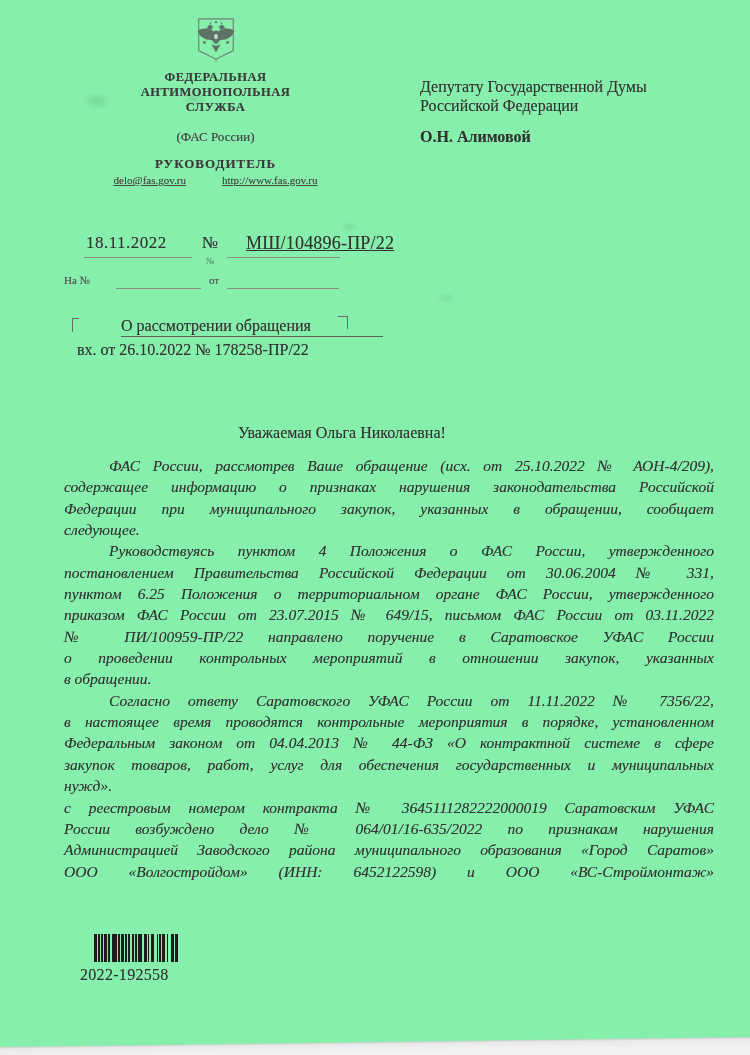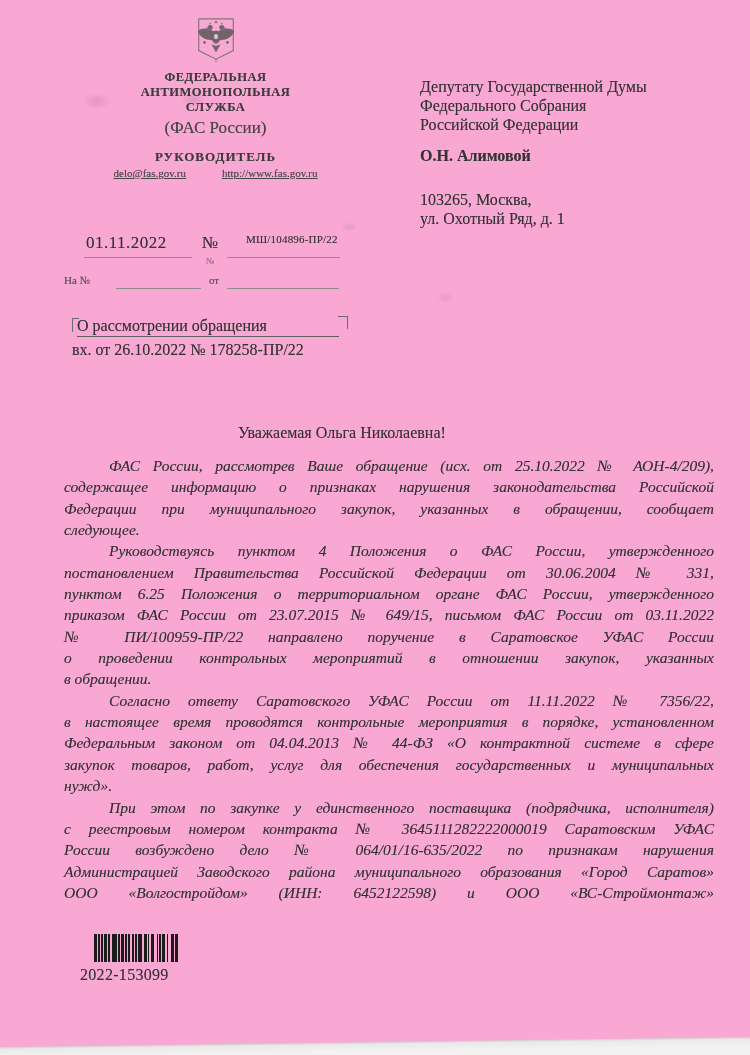--- a/index.html
+++ b/index.html
@@ -1,51 +1,51 @@
 <!DOCTYPE html>
 <html><head>
 <meta charset="utf-8">
 <style>
   html,body{margin:0;padding:0;background:#ffffff;}
   .page{
     position:relative;width:750px;height:1055px;overflow:hidden;
-    background:#f9a8d4;color:#333;
+    background:#86efac;color:#333;
     font-family:"Liberation Serif","DejaVu Serif",serif;
     text-shadow:0 0 .5px rgba(50,50,50,.45);
   }
   
   .letterhead{position:absolute;left:48px;top:16px;width:335px;text-align:center;}
   .emblem{display:block;margin:0 auto;filter:blur(.4px);opacity:.82;}
   .org{font-weight:bold;font-size:12.5px;line-height:15px;letter-spacing:.5px;margin-top:6px;color:#3c3c3c;}
-  .org-short{font-size:17px;margin-top:3px;color:#444;}
+  .org-short{font-size:13px;margin-top:14px;color:#444;}
   .position{font-weight:bold;font-size:13px;letter-spacing:1px;margin-top:11px;color:#3c3c3c;}
   .addr{font-size:11px;line-height:13.5px;margin-top:23px;color:#474747;}
   .links{font-size:11px;margin-top:2px;display:flex;justify-content:center;gap:36px;color:#474747;}
   .links span{text-decoration:underline;}
   
   .abs{position:absolute;}
   .ref-date{left:86px;top:233px;font-size:17px;letter-spacing:.5px;}
   .ref-no-sign{left:202px;top:233px;font-size:17px;}
   .ref-no-ghost{left:206px;top:256px;font-size:9px;opacity:.5;}
-  .ref-number{left:246px;top:233px;font-size:11px;letter-spacing:.2px;}
+  .ref-number{left:246px;top:233px;font-size:18px;letter-spacing:.2px;text-decoration:underline;}
   .rule{border-top:1px solid #8c8c8c;height:0;}
   .rule-date{left:84px;top:257px;width:108px;}
   .rule-number{left:227px;top:257px;width:113px;}
   .na-label{left:64px;top:274px;font-size:11px;color:#555;}
   .na-ot{left:209px;top:274px;font-size:11px;color:#555;}
   .rule-na1{left:116px;top:288px;width:85px;}
   .rule-na2{left:227px;top:288px;width:112px;}
   
   .subject{position:absolute;left:72px;top:317px;font-size:16px;}
-  .subj-row{position:relative;height:22px;}
+  .subj-row{position:relative;height:22px;padding-left:44px;}
   .corner{position:absolute;}
   .corner.cl{left:0;top:1px;width:6px;height:13px;border-left:1px solid #6b6b6b;border-top:1px solid #6b6b6b;}
   .corner.cr{left:266px;top:-1px;width:9px;height:12px;border-right:1px solid #6b6b6b;border-top:1px solid #6b6b6b;}
   .subj-title{display:inline-block;margin-left:5px;width:262px;border-bottom:1px solid #5e5e5e;padding-bottom:1px;}
-  .subj-ref{margin-top:2px;}
+  .subj-ref{margin-left:5px;margin-top:2px;}
   
   .recipient{position:absolute;left:420px;top:77px;width:305px;font-size:16px;line-height:19px;}
   .recipient .name{margin-top:12px;font-weight:bold;}
   .recipient .raddr{margin-top:25px;}
   
   .salutation{position:absolute;left:238px;top:424px;font-size:16px;}
   .bodytext{position:absolute;left:64px;top:455px;width:650px;font-size:15.5px;}
   .bline{line-height:21.35px;text-align:justify;text-align-last:justify;font-style:italic;}
   .bline.left{text-align-last:auto;}
   .bline.indent{text-indent:45px;}
@@ -93,21 +93,21 @@
     <div class="org" style="margin-top:0;">АНТИМОНОПОЛЬНАЯ</div>
     <div class="org" style="margin-top:0;">СЛУЖБА</div>
     <div class="org-short">(ФАС России)</div>
     <div class="position">РУКОВОДИТЕЛЬ</div>
     <div class="links">
       <span>delo@fas.gov.ru</span>
       <span>http://www.fas.gov.ru</span>
     </div>
   </div>
 
-  <div class="abs ref-date">01.11.2022</div>
+  <div class="abs ref-date">18.11.2022</div>
   <div class="abs rule rule-date"></div>
   <div class="abs ref-no-sign">№</div>
   <div class="abs ref-no-ghost">№</div>
   <div class="abs ref-number">МШ/104896-ПР/22</div>
   <div class="abs rule rule-number"></div>
 
   <div class="abs na-label">На №</div>
   <div class="abs rule rule-na1"></div>
   <div class="abs na-ot">от</div>
   <div class="abs rule rule-na2"></div>
@@ -116,48 +116,42 @@
     <div class="subj-row">
       <span class="corner cl"></span>
       <span class="subj-title">О рассмотрении обращения</span>
       <span class="corner cr"></span>
     </div>
     <div class="subj-ref">вх. от 26.10.2022 № 178258-ПР/22</div>
   </div>
 
   <div class="recipient">
     <div>Депутату Государственной Думы</div>
-    <div>Федерального Собрания</div>
     <div>Российской Федерации</div>
     <div class="name">О.Н. Алимовой</div>
-    <div class="raddr">
-      <div>103265, Москва,</div>
-      <div>ул. Охотный Ряд, д. 1</div>
-    </div>
   </div>
 
   <div class="salutation">Уважаемая Ольга Николаевна!</div>
   <div class="bodytext">
       <div class="bline indent">ФАС России, рассмотрев Ваше обращение (исх. от 25.10.2022 № АОН-4/209),</div>
       <div class="bline">содержащее информацию о признаках нарушения законодательства Российской</div>
       <div class="bline">Федерации при муниципального закупок, указанных в обращении, сообщает</div>
       <div class="bline left">следующее.</div>
       <div class="bline indent">Руководствуясь пунктом 4 Положения о ФАС России, утвержденного</div>
       <div class="bline">постановлением Правительства Российской Федерации от 30.06.2004 № 331,</div>
       <div class="bline">пунктом 6.25 Положения о территориальном органе ФАС России, утвержденного</div>
       <div class="bline">приказом ФАС России от 23.07.2015 № 649/15, письмом ФАС России от 03.11.2022</div>
       <div class="bline">№ ПИ/100959-ПР/22 направлено поручение в Саратовское УФАС России</div>
       <div class="bline">о проведении контрольных мероприятий в отношении закупок, указанных</div>
       <div class="bline left">в обращении.</div>
       <div class="bline indent">Согласно ответу Саратовского УФАС России от 11.11.2022 № 7356/22,</div>
       <div class="bline">в настоящее время проводятся контрольные мероприятия в порядке, установленном</div>
       <div class="bline">Федеральным законом от 04.04.2013 № 44-ФЗ «О контрактной системе в сфере</div>
       <div class="bline">закупок товаров, работ, услуг для обеспечения государственных и муниципальных</div>
       <div class="bline left">нужд».</div>
-      <div class="bline indent">При этом по закупке у единственного поставщика (подрядчика, исполнителя)</div>
       <div class="bline">с реестровым номером контракта № 3645111282222000019 Саратовским УФАС</div>
       <div class="bline">России возбуждено дело № 064/01/16-635/2022 по признакам нарушения</div>
       <div class="bline">Администрацией Заводского района муниципального образования «Город Саратов»</div>
       <div class="bline">ООО «Волгостройдом» (ИНН: 6452122598) и ООО «ВС-Строймонтаж»</div>
     </div>
 
   <div class="barcode">
       <span class="bar" style="width: 2.84746px;"></span>
       <span class="gap" style="width: 1.42373px;"></span>
       <span class="bar" style="width: 1.42373px;"></span>
@@ -195,20 +189,20 @@
       <span class="bar" style="width: 1.42373px;"></span>
       <span class="gap" style="width: 1.42373px;"></span>
       <span class="bar" style="width: 2.84746px;"></span>
       <span class="gap" style="width: 1.42373px;"></span>
       <span class="bar" style="width: 1.42373px;"></span>
       <span class="gap" style="width: 2.84746px;"></span>
       <span class="bar" style="width: 2.84746px;"></span>
       <span class="gap" style="width: 1.42373px;"></span>
       <span class="bar" style="width: 2.84746px;"></span>
     </div>
-  <div class="reg-number">2022-153099</div>
+  <div class="reg-number">2022-192558</div>
 
   <div class="smudge sm1"></div>
   <div class="smudge sm2"></div>
   <div class="smudge sm3"></div>
   <div class="smudge sm4"></div>
   <div class="paper-edge"></div>
 </div>
 
 </body></html>

